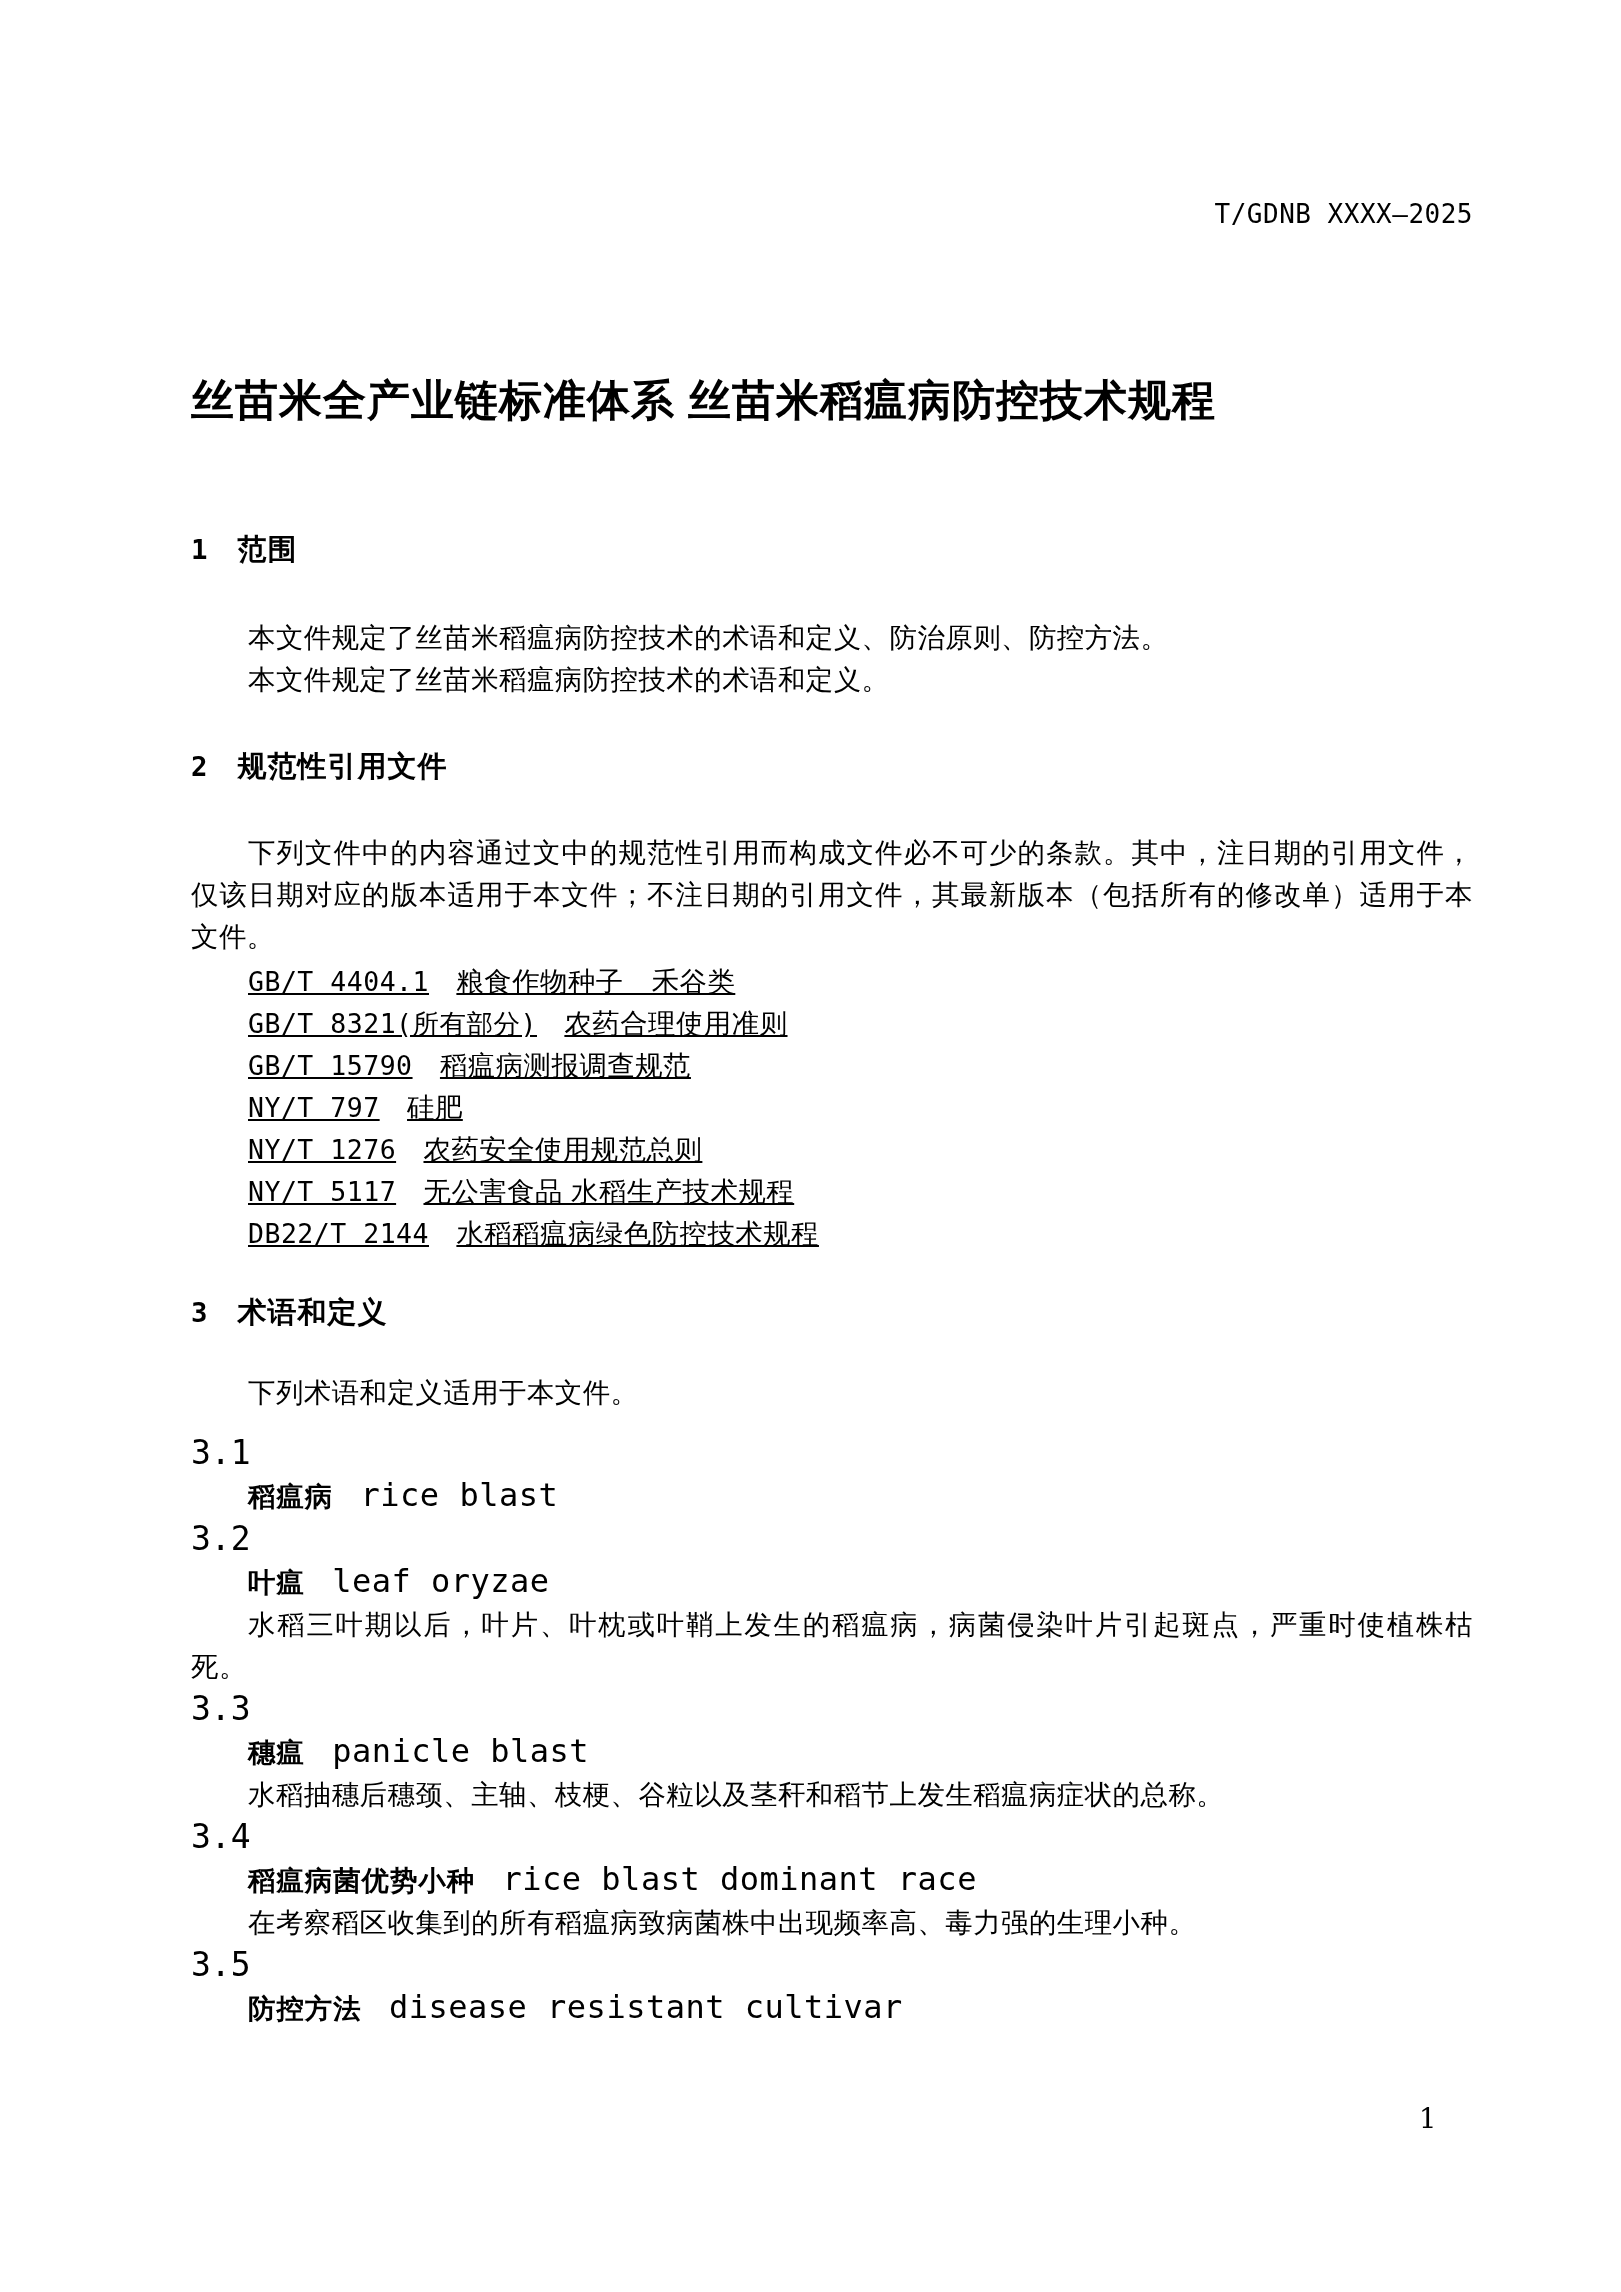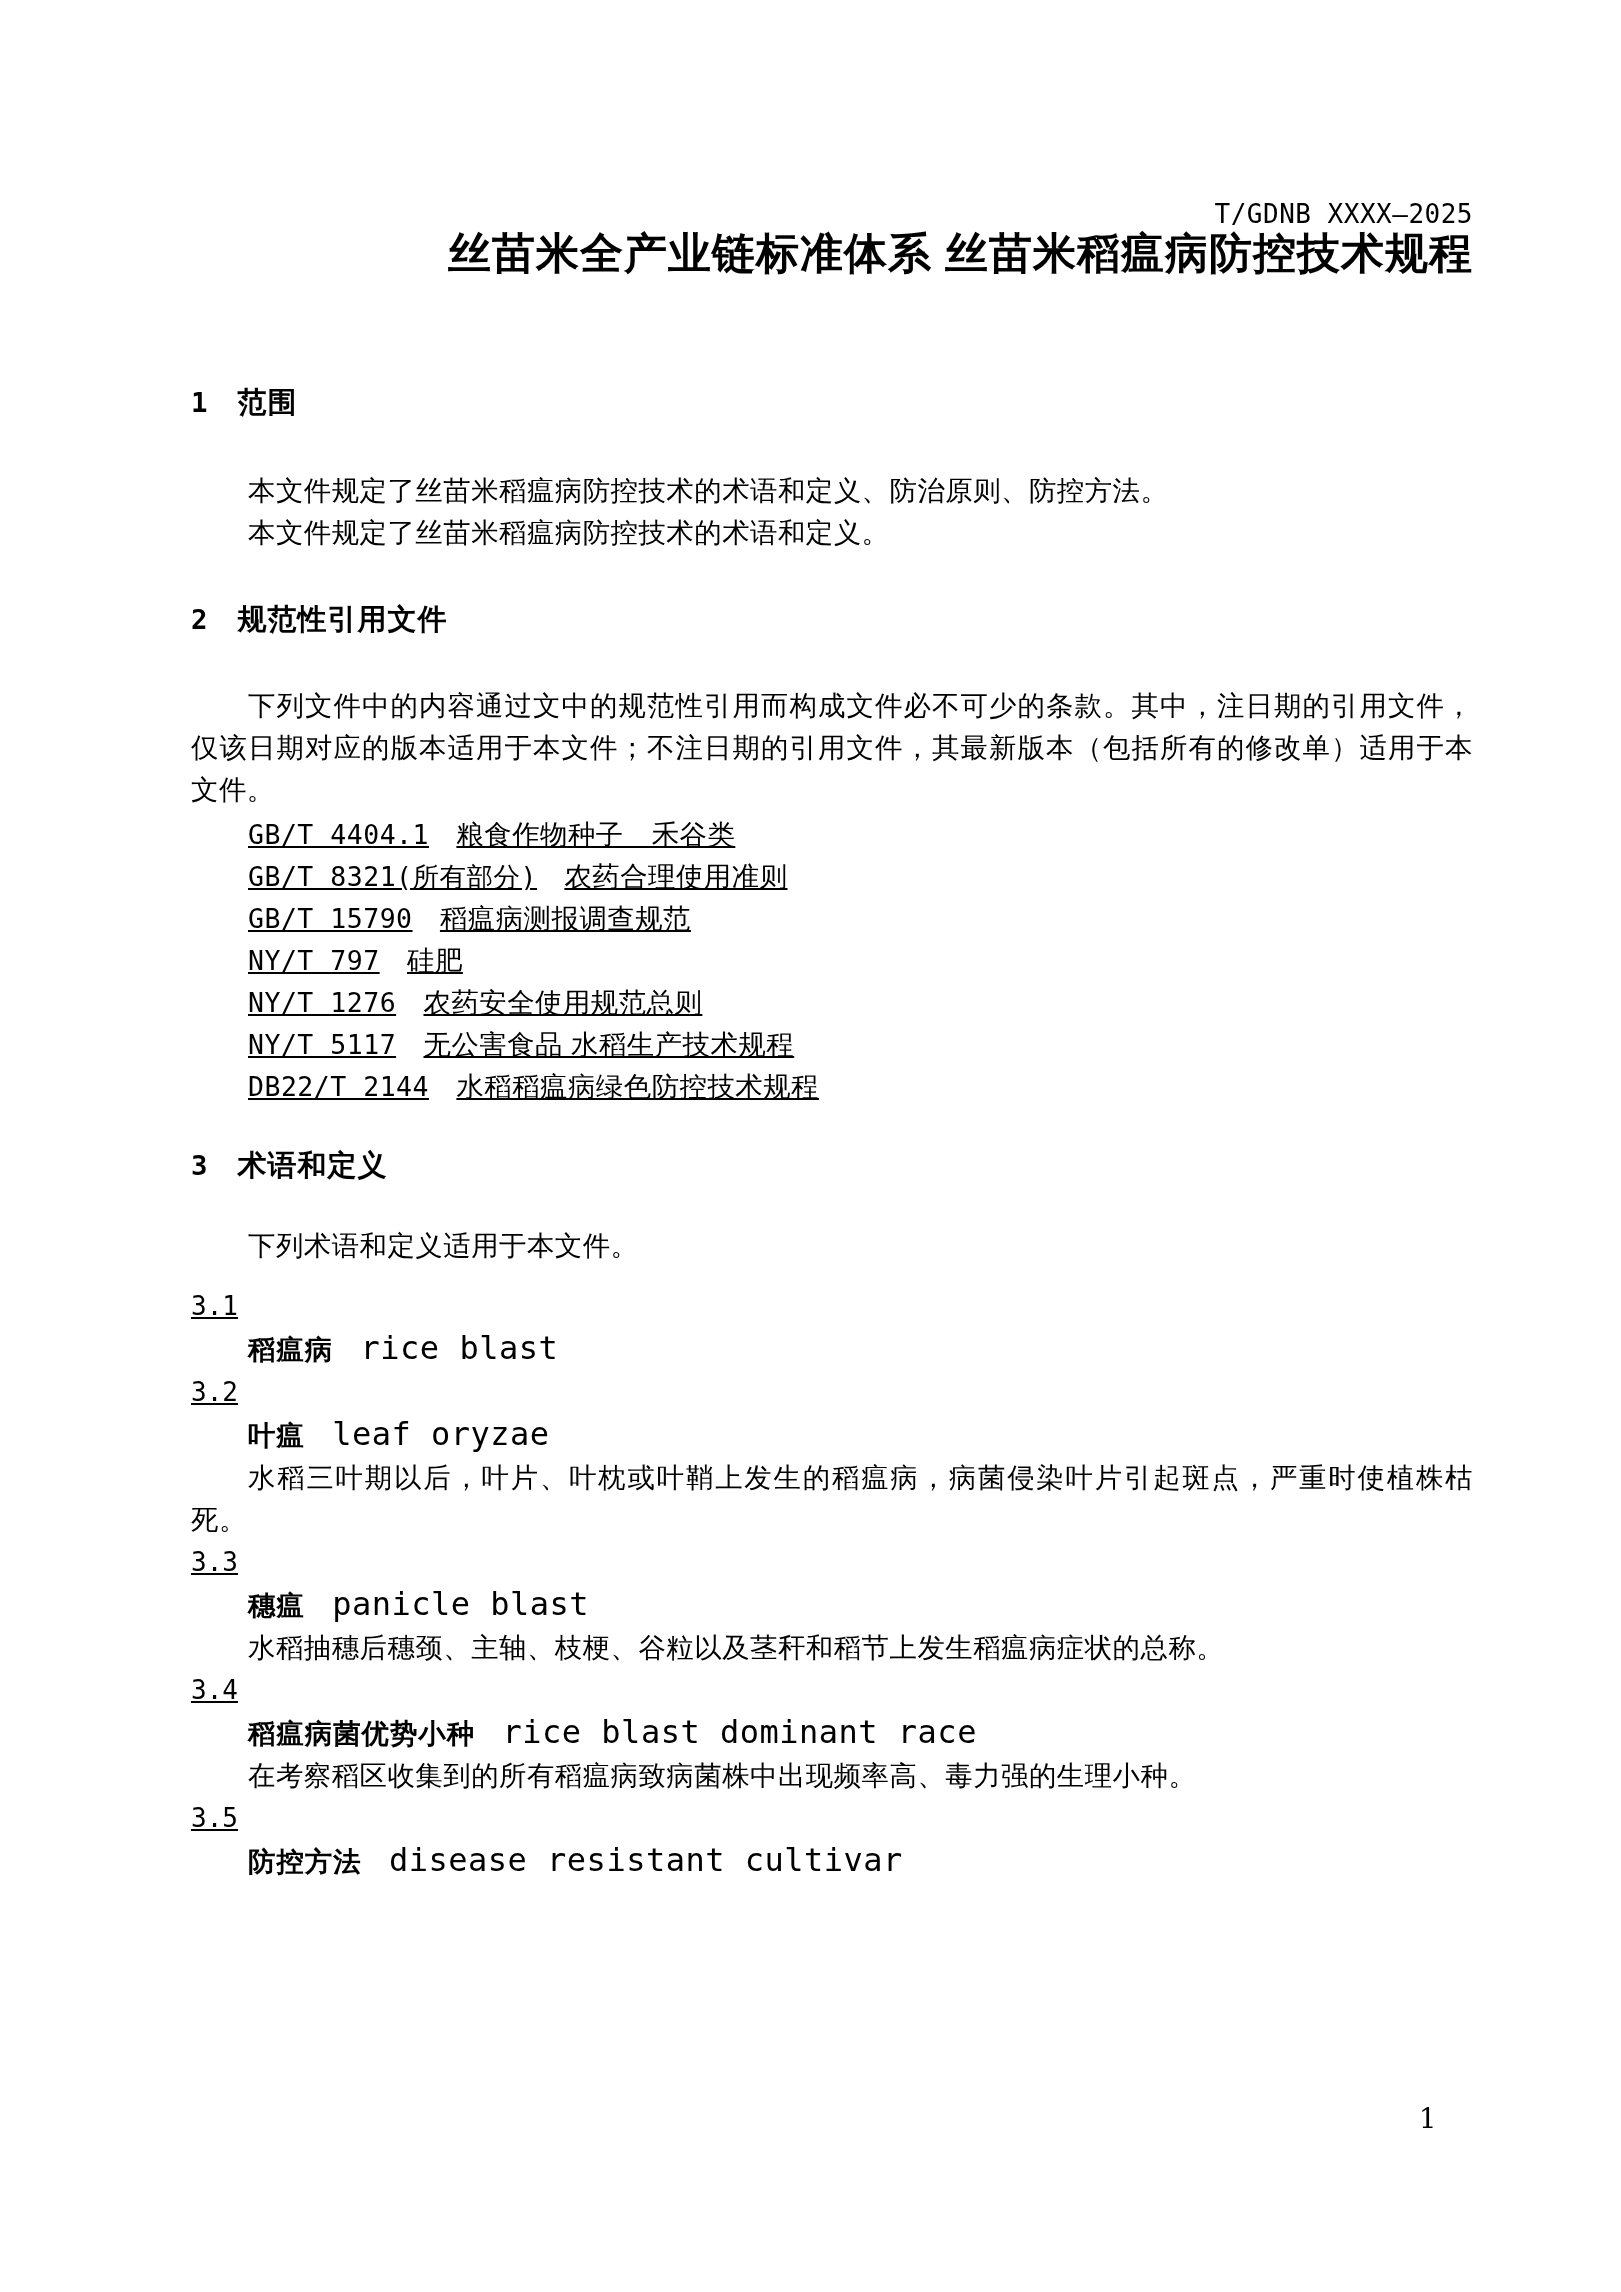--- a/index.html
+++ b/index.html
@@ -17,21 +17,22 @@
   }
   
   .doc-code {
     text-align:right;
     font-family:"DejaVu Sans Mono", monospace;
     font-size:26px; line-height:32px;
     letter-spacing:0.5px;
   }
   
   .doc-title {
-    text-align:right;
+    margin-top:147px;
+    text-align:left;
     font-size:43px; line-height:47px;
     font-weight:bold;
     letter-spacing:1px;
   }
   
   .sec-heading {
     font-size:29px; line-height:35px;
     font-weight:bold;
     letter-spacing:1px;
   }
@@ -68,21 +69,21 @@
   .ref-code {
     font-family:"DejaVu Sans Mono", monospace;
     font-size:26.5px;
     margin-right:27.4px;
   }
 
   
   .terms { margin-top:17.6px; }
   .term-num {
     font-family:"DejaVu Sans Mono", monospace;
-    font-size:26px; line-height:42px;text-decoration:underline;
+    font-size:33px; line-height:42px;
   }
   .term-line {
     padding-left:57px;
     font-size:27.4px; line-height:42px;
   }
   .term-zh { font-weight:bold; letter-spacing:1px; }
   .term-en {
     font-family:"DejaVu Sans Mono", monospace;
     font-size:32px;
     margin-left:27.4px;

